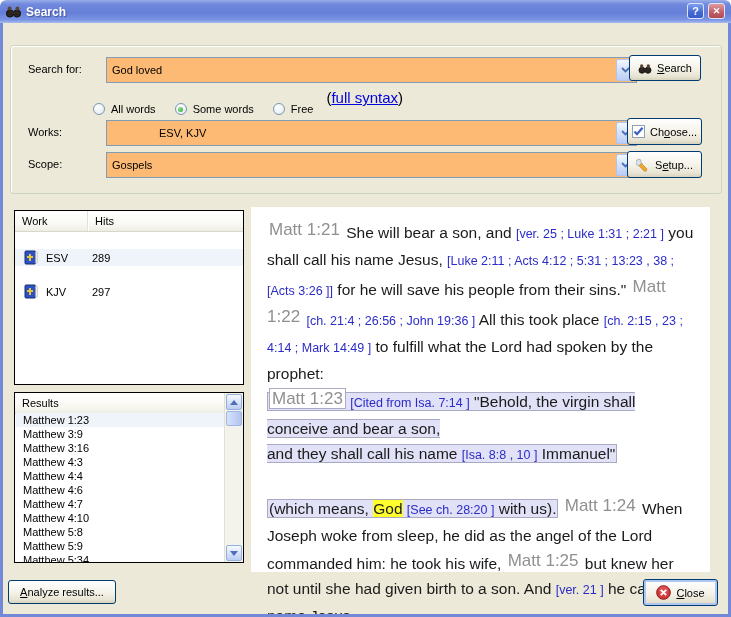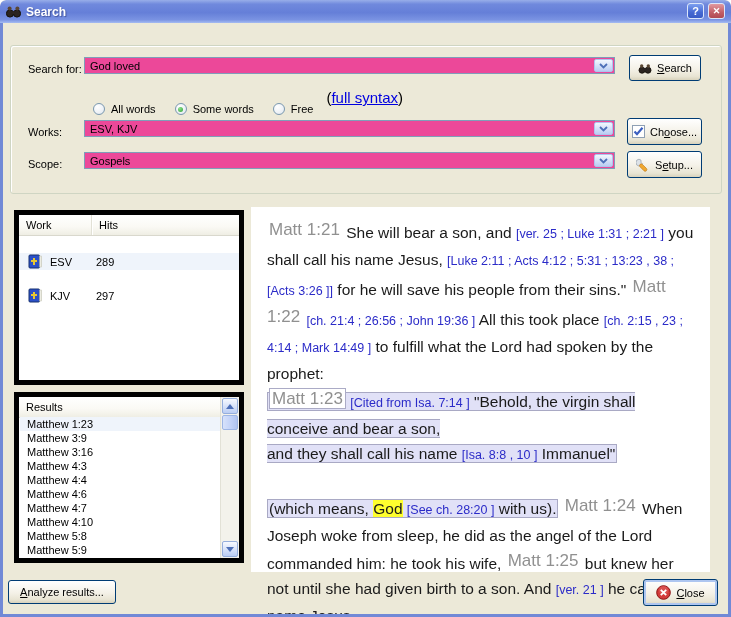--- a/index.html
+++ b/index.html
@@ -21,21 +21,21 @@
     display:flex;align-items:center;justify-content:center;color:#fff;font-size:11px;font-weight:bold;box-sizing:border-box;cursor:default;}
   #btn-help{right:27px;background:linear-gradient(180deg,#7DA0F0 0%,#4568D2 60%,#3A5CC6 100%);}
   #btn-close-tb{right:6px;background:linear-gradient(180deg,#E19AA0 0%,#C25E66 60%,#B04A52 100%);}
 
   
   #groupbox{position:absolute;left:10px;top:45px;width:710px;height:147px;border:1px solid #CFD5C3;border-radius:3px;box-shadow:inset 1px 1px 0 #FFFFFF;}
 
   .form-label{position:absolute;font-size:11px;color:#000;}
 
   
-  .combo{position:absolute;left:84px;width:531px;height:17px;background:#ec4899;border:1px solid #7F9DB9;box-sizing:border-box;display:flex;align-items:center;}
+  .combo{position:absolute;left:106px;width:531px;height:26px;background:#fdba74;border:1px solid #7F9DB9;box-sizing:border-box;display:flex;align-items:center;}
   .combo-value{font-size:11px;color:#000;padding-left:5px;flex:1;white-space:nowrap;overflow:hidden;}
   .combo-arrow{position:absolute;right:1px;top:1px;bottom:1px;width:17px;border:1px solid #AFC4EE;border-radius:2px;
     background:linear-gradient(180deg,#F2F7FE 0%,#D3DFF8 55%,#BACDF3 100%);display:flex;align-items:center;justify-content:center;}
 
   
   .xp-btn{position:absolute;border:1px solid #003C74;border-radius:3px;font-size:11px;color:#000;
     background:linear-gradient(180deg,#FFFFFF 0%,#F4F1E7 55%,#E8E4D3 85%,#D8D2BC 100%);
     display:flex;align-items:center;justify-content:center;gap:5px;box-sizing:border-box;cursor:default;}
   .xp-btn u{text-decoration:underline;}
   #btn-search{left:629px;top:55px;width:72px;height:26px;}
@@ -48,21 +48,21 @@
   #modes-row{position:absolute;left:93px;top:89px;height:17px;display:flex;align-items:center;font-size:11px;}
   .radio-opt{display:flex;align-items:center;margin-right:19px;margin-top:23px;}
   .radio-circle{width:12px;height:12px;border:1px solid #7A98AF;border-radius:50%;background:radial-gradient(circle at 35% 30%,#FFFFFF 0%,#EDF1F6 60%,#DDE4EC 100%);
     margin-right:6px;position:relative;box-sizing:border-box;}
   .radio-circle.checked::after{content:"";position:absolute;left:2.5px;top:2.5px;width:5px;height:5px;border-radius:50%;
     background:radial-gradient(circle at 35% 30%,#8CE08C,#2FA234);}
   #syntax-link-wrap{font-size:15px;color:#000;margin-left:-6px;}
   #syntax-link{color:#0000E0;text-decoration:underline;cursor:pointer;}
 
   
-  .panel{position:absolute;background:#fff;border:5px solid #000000;box-sizing:border-box;overflow:hidden;}
+  .panel{position:absolute;background:#fff;border:1px solid #000000;box-sizing:border-box;overflow:hidden;}
   #hits-panel{left:14px;top:210px;width:230px;height:175px;}
   #results-panel{left:14px;top:392px;width:230px;height:171px;}
   .lv-header{height:20px;background:linear-gradient(180deg,#FFFFFF 0%,#FAF9F4 60%,#EFEEE4 100%);
     border-bottom:1px solid #D9D8CD;display:flex;align-items:center;font-size:11px;color:#000;}
   .lv-hcell{padding-left:7px;height:100%;display:flex;align-items:center;box-sizing:border-box;}
   .lv-hcell.col-work{width:73px;border-right:1px solid #E2E1D6;box-shadow:1px 0 0 #FFFFFF;}
   .hit-row{height:17px;display:flex;align-items:center;font-size:11px;color:#000;margin-top:17px;}
   .hit-row.selected{background:#EFF4FB;}
   .hit-icon{margin-left:9px;width:15px;height:15px;flex:0 0 auto;}
   .hit-name{margin-left:7px;width:40px;}
@@ -163,21 +163,21 @@
       <label class="radio-opt">
         <span class="radio-circle"></span>
         <span>Free</span>
       </label>
       <span id="syntax-link-wrap">
       <span>(</span><span id="syntax-link">full syntax</span><span>)</span>
     </span>
   </div>
 
   <span class="form-label" style="left:28px;top:126px;">Works:</span>
-  <div class="combo" style="top:120px;">
+  <div class="combo" style="top:120px;padding-left:47px;">
     <span class="combo-value">ESV, KJV</span>
     <span class="combo-arrow">
       <svg width="9" height="6" viewBox="0 0 9 6">
           <path d="M1 1 L4.5 4.5 L8 1" fill="none" stroke="#4D6FB8" stroke-width="1.8"></path>
         </svg>
     </span>
   </div>
   <button class="xp-btn" id="btn-choose">
     <span>
       <svg width="13" height="13" viewBox="0 0 13 13">

